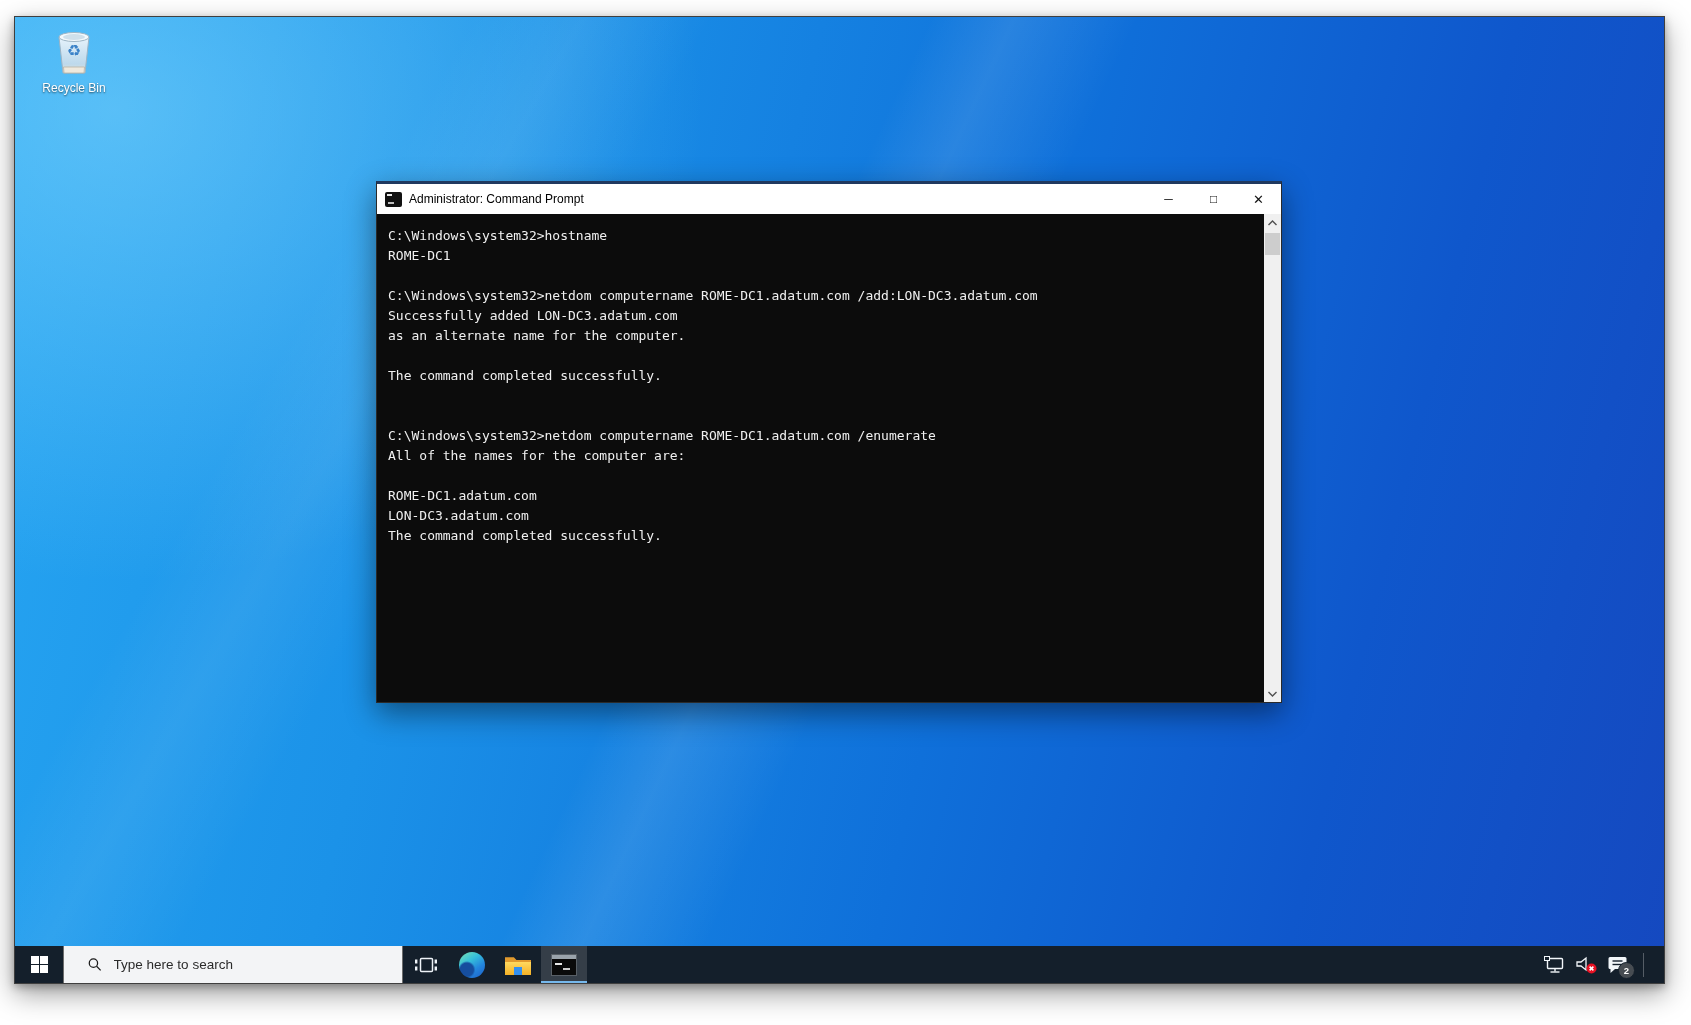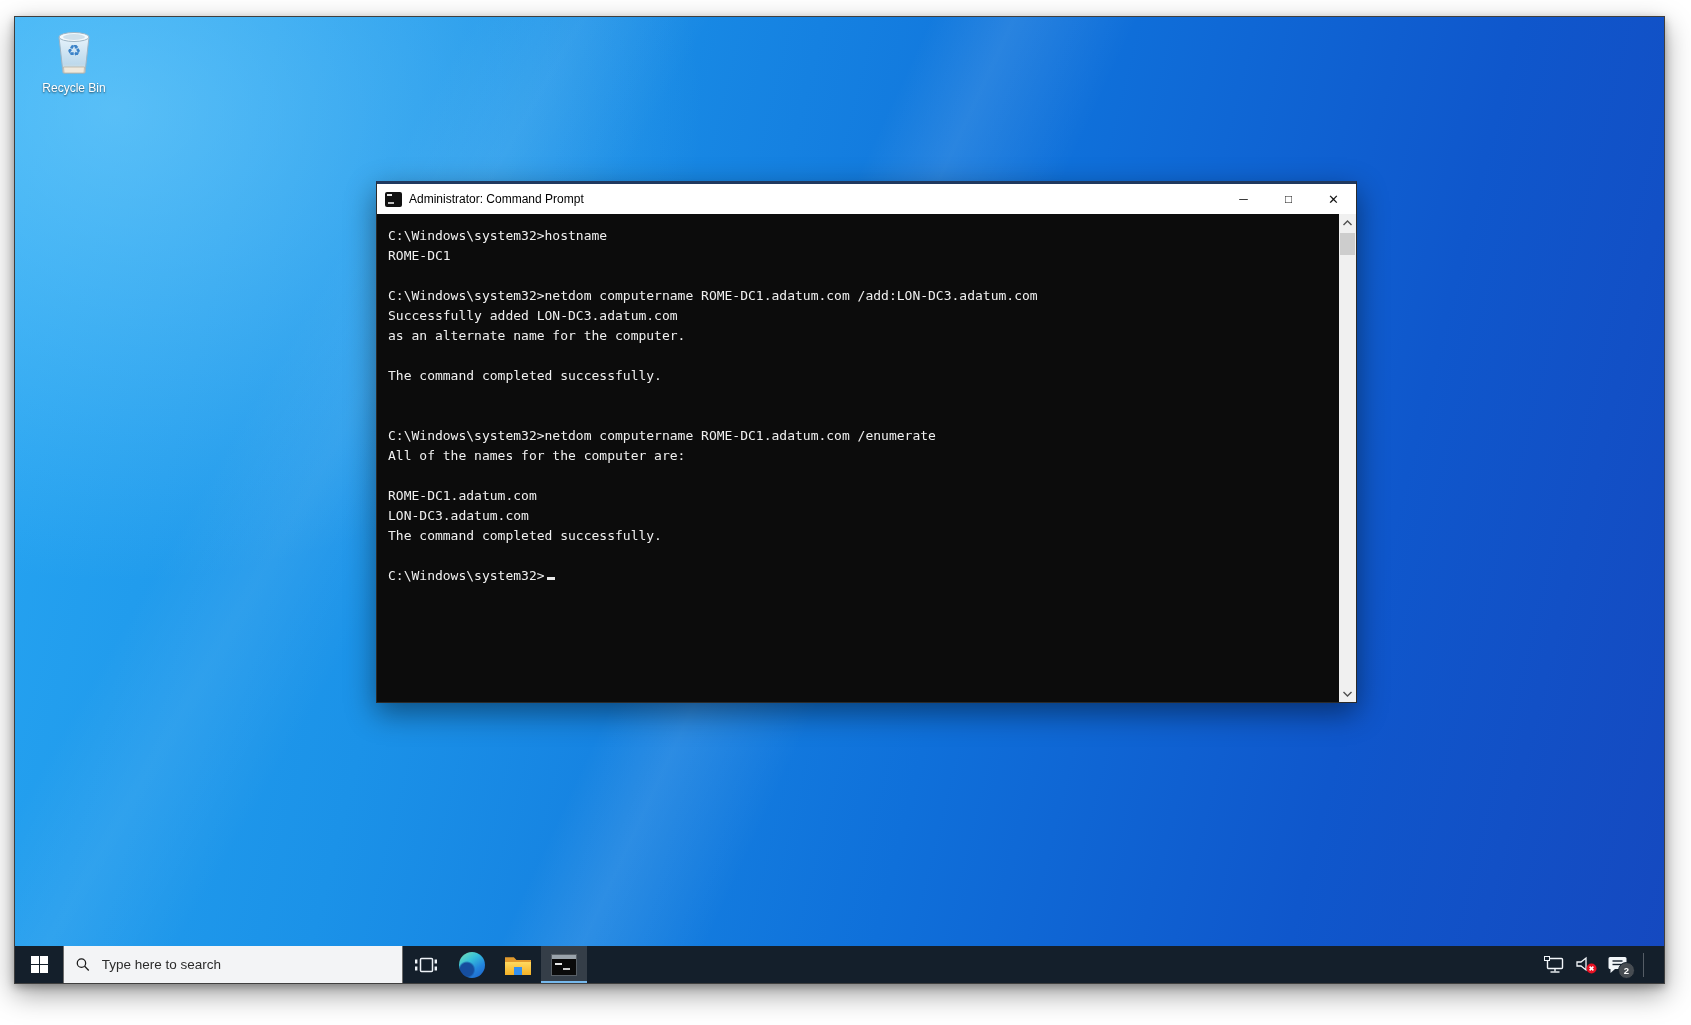--- a/index.html
+++ b/index.html
@@ -13,21 +13,21 @@
     background:
       radial-gradient(ellipse 950px 760px at 6% 10%, rgba(140,220,255,.50), rgba(140,220,255,0) 62%),
       linear-gradient(295deg, rgba(255,255,255,0) 46%, rgba(255,255,255,.10) 52%, rgba(255,255,255,0) 56%),
       linear-gradient(300deg, rgba(255,255,255,0) 68%, rgba(255,255,255,.07) 74%, rgba(255,255,255,0) 79%),
       linear-gradient(104deg, #27a6f2 0%, #1b92e8 28%, #0f70da 58%, #0f57cc 80%, #1549c0 100%);}
   
   .desktop-icon{position:absolute;left:14px;top:12px;width:90px;text-align:center;cursor:default;}
   .desktop-icon .glyphbox{display:inline-block;}
   .icon-label{margin-top:2px;font-size:12px;color:#ffffff;text-shadow:0 1px 2px rgba(0,0,0,.65);}
   
-  .cmd-window{position:absolute;left:361px;top:164px;width:981px;height:522px;
+  .cmd-window{position:absolute;left:361px;top:164px;width:906px;height:522px;
     border:1px solid #2a2a2a;border-top:3px solid #20395f;background:#0c0c0c;
     box-shadow:0 10px 28px rgba(0,0,0,.45);box-sizing:border-box;}
   .titlebar{height:30px;background:#ffffff;display:flex;align-items:center;justify-content:space-between;}
   .title-left{display:flex;align-items:center;gap:7px;padding-left:8px;min-width:0;}
   .cmd-ico{width:17px;height:15px;background:#111;border-radius:2px;position:relative;flex:0 0 auto;}
   .cmd-ico:before{content:"";position:absolute;left:2px;top:2px;width:5px;height:2px;background:#e8e8e8;}
   .cmd-ico:after{content:"";position:absolute;left:3px;bottom:3px;width:6px;height:2px;background:#bfbfbf;}
   .title-text{font-size:12px;color:#000;white-space:nowrap;}
   .title-buttons{display:flex;height:100%;}
   .tbtn{width:45px;height:100%;display:flex;align-items:center;justify-content:center;
@@ -46,21 +46,21 @@
   .sb-btn{position:absolute;left:0;width:17px;height:17px;display:flex;align-items:center;justify-content:center;}
   .sb-btn.top{top:0;} .sb-btn.bottom{bottom:0;}
   .sb-thumb{position:absolute;left:1px;right:1px;top:19px;height:22px;background:#cdcdcd;}
   
   .taskbar{position:absolute;left:0;right:0;bottom:0;height:37px;background:#141f2b;
     display:flex;align-items:stretch;}
   .start{width:48px;display:flex;align-items:center;justify-content:center;flex:0 0 auto;}
   .winlogo{display:grid;grid-template-columns:8px 8px;grid-template-rows:8px 8px;gap:1px;}
   .winlogo i{background:#ffffff;display:block;}
   .searchbox{width:340px;background:#f3f4f6;border:1px solid #6d6d6d;border-bottom:none;border-top:none;
-    display:flex;align-items:center;gap:10px;padding:0 12px;flex:0 0 auto;box-sizing:border-box;}
+    display:flex;align-items:center;gap:10px;padding:0 24px;flex:0 0 auto;box-sizing:border-box;}
   .searchbox input{border:none;outline:none;background:transparent;font-size:13.5px;color:#111;
     font-family:"Liberation Sans",sans-serif;width:100%;}
   .searchbox input::placeholder{color:#2b2b2b;opacity:1;}
   .tb-btn{width:46px;display:flex;align-items:center;justify-content:center;position:relative;flex:0 0 auto;}
   .tb-btn.active{background:rgba(255,255,255,.14);}
   .tb-btn.active .underline{position:absolute;left:0;right:0;bottom:0;height:2px;background:#76b9ed;}
   .edge-ico{width:26px;height:26px;border-radius:50%;
     background:radial-gradient(circle at 30% 68%, #164e9e 0 26%, rgba(22,78,158,0) 34%),
     linear-gradient(145deg,#7de2ae 0%,#36c0da 36%,#2385dd 66%,#1d5ec6 100%);}
   .folder-ico{position:relative;width:26px;height:20px;}
@@ -140,21 +140,20 @@
 
 
 C:\Windows\system32&gt;netdom computername ROME-DC1.adatum.com /enumerate
 All of the names for the computer are:
 
 ROME-DC1.adatum.com
 LON-DC3.adatum.com
 The command completed successfully.
 
 </pre>
-            <div class="prompt-line"><span>C:\Windows\system32&gt;</span><span class="cursor"></span></div>
           </div>
           <div class="scrollbar">
             <div class="sb-btn top">
               <svg width="9" height="6" viewBox="0 0 9 6">
                 <polyline points="0.5,5 4.5,1 8.5,5" fill="none" stroke="#505050" stroke-width="1.4"></polyline>
               </svg>
             </div>
             <div class="sb-thumb"></div>
             <div class="sb-btn bottom">
               <svg width="9" height="6" viewBox="0 0 9 6">

